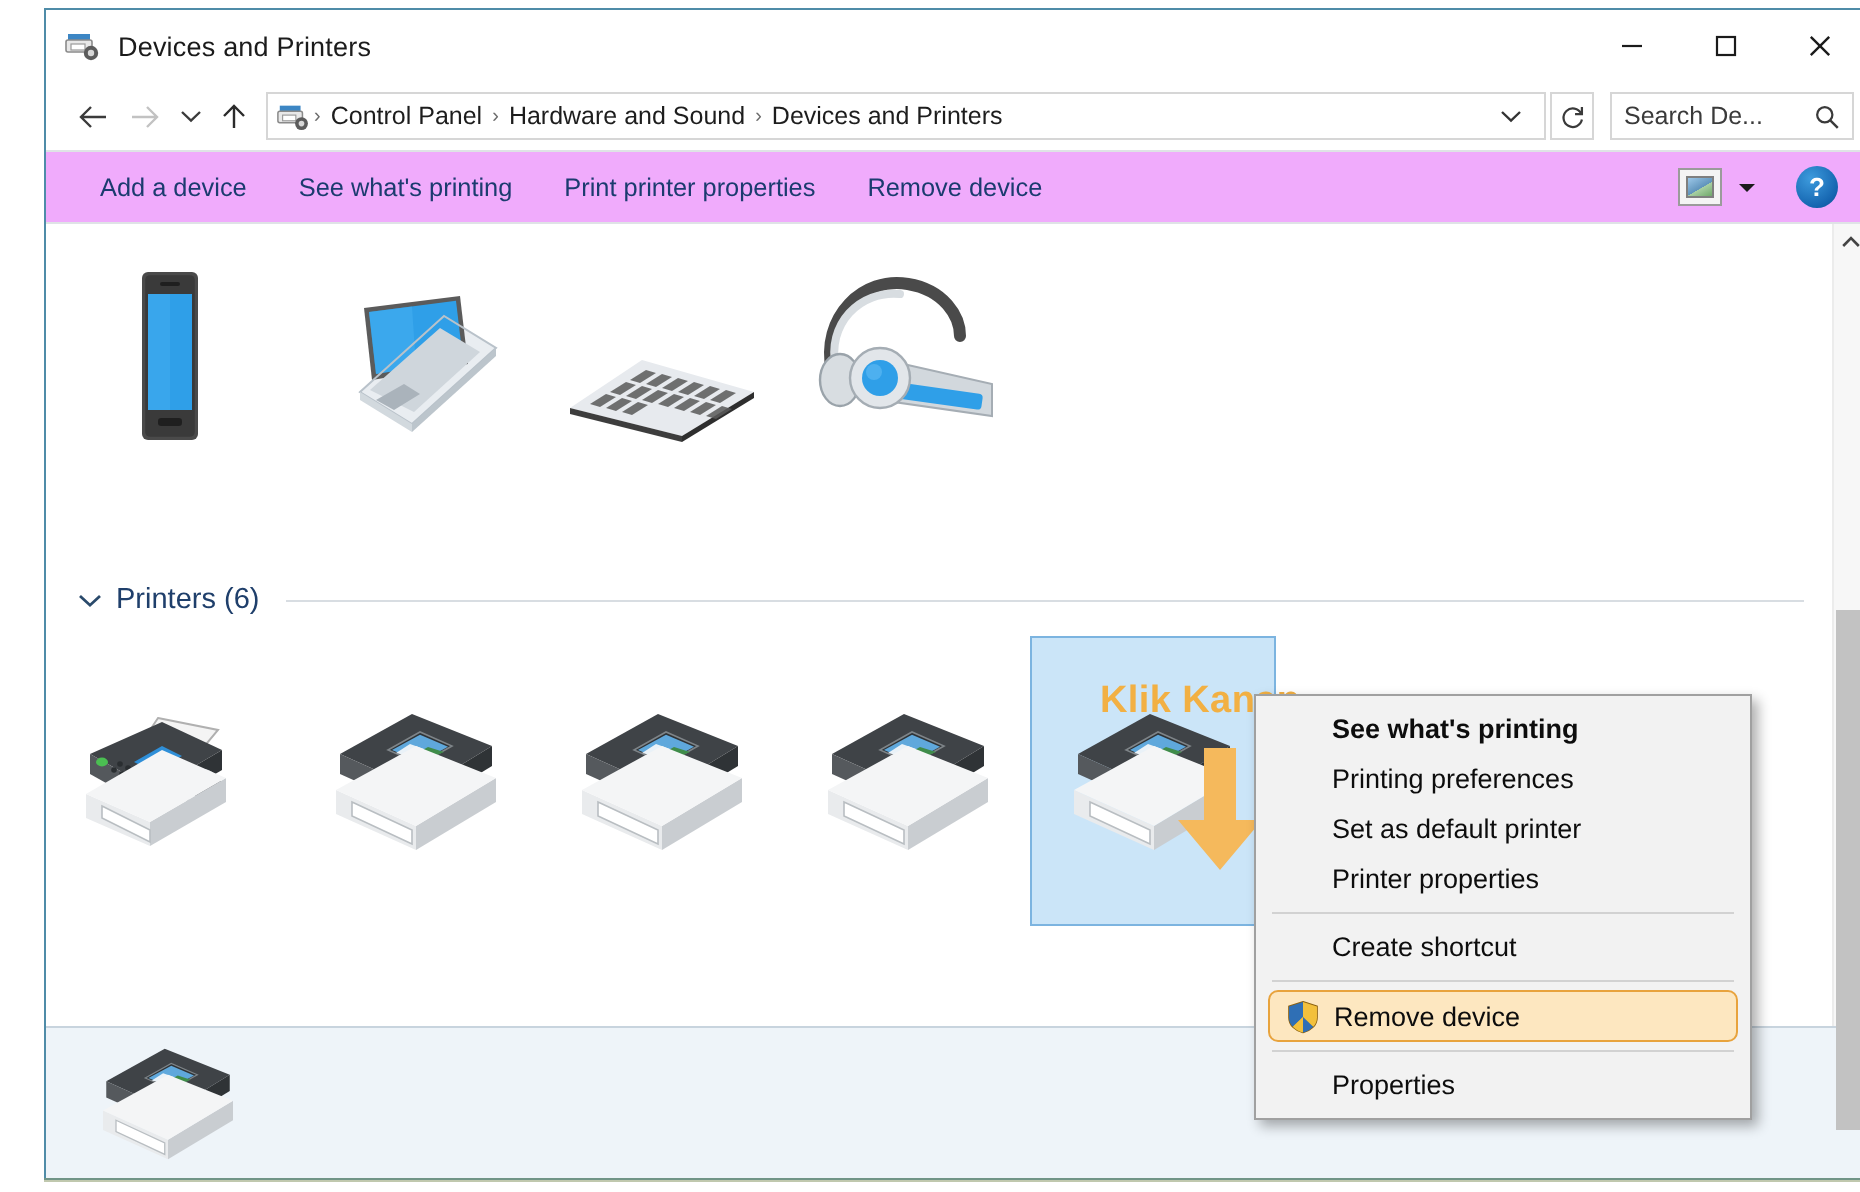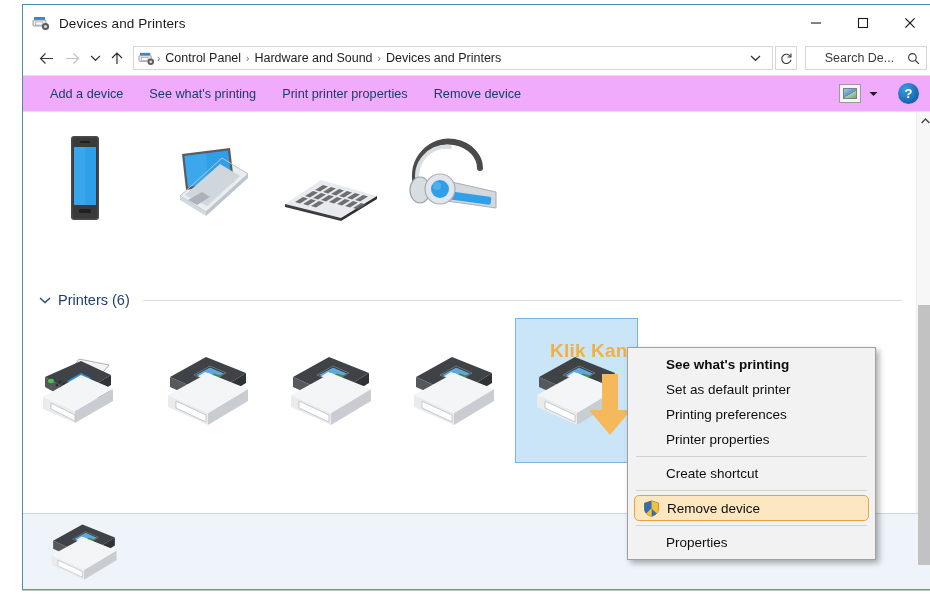--- a/index.html
+++ b/index.html
@@ -74,21 +74,21 @@
     width: 22px; height: 24px; margin-left: 2px;
     border: 1px solid #d6d6d6; background:#fff;
     display:flex; align-items:center; justify-content:center;
     color:#3a3a3a; font-size:13px;
   }
   .searchbox {
     width: 122px; height: 24px; margin-left: 8px;
     border: 1px solid #d6d6d6; background:#fff;
     display:flex; align-items:center; padding: 0 6px;
   }
-  .searchbox span.ph { font-size:12.5px; color:#3a3a3a; flex:1; white-space:nowrap;text-align:center; }
+  .searchbox span.ph { font-size:12.5px; color:#3a3a3a; flex:1; white-space:nowrap; }
 
   
   .cmdbar {
     height: 37px; border-top: 1px solid #dfe3e6; border-bottom: 1px solid #dfe3e6;
     background: #f0abfc; display: flex; align-items: center;
     padding-left: 14px; flex-shrink: 0; gap: 0;
   }
   .cmd {
     font-size: 12.7px; color: #1b3b6f; padding: 5px 13px; white-space: nowrap;
   }
@@ -516,22 +516,22 @@
         <path d="M48 60 L88 36 L88 48 L48 72 Z" fill="#c9cdd1"></path>
         <path d="M8 42 L48 20 L88 36 L48 60 Z" fill="#f4f5f6"></path>
         <path d="M16 48 L46 62 L46 69 L16 55 Z" fill="#ffffff" stroke="#b9bec2" stroke-width=".8"></path>
       </svg>
     </div>
   </div>
 </div>
 
 <div class="ctxmenu">
   <div class="mi bold">See what's printing</div>
+  <div class="mi">Printing preferences</div>
   <div class="mi">Set as default printer</div>
-  <div class="mi">Printing preferences</div>
   <div class="mi">Printer properties</div>
   <div class="mi-sep"></div>
   <div class="mi">Create shortcut</div>
   <div class="mi-sep"></div>
   <div class="mi highlight">
     <span class="shield">
       <svg width="17" height="17" viewBox="0 0 18 18">
         <path d="M9 1 L16.4 3.4 V9.2 C16.4 13.4 12.9 16.2 9 17.2 C5.1 16.2 1.6 13.4 1.6 9.2 V3.4 Z" fill="#f0a81e" stroke="#8a6010" stroke-width=".9"></path>
         <path d="M9 1 L16.4 3.4 V9.2 C16.4 11.2 15.6 12.9 14.4 14.2 L9 9 Z" fill="#f2c03c"></path>
         <path d="M9 1 L1.6 3.4 V9.2 C1.6 11.2 2.4 12.9 3.6 14.2 L9 9 Z" fill="#2f6fb5"></path>

